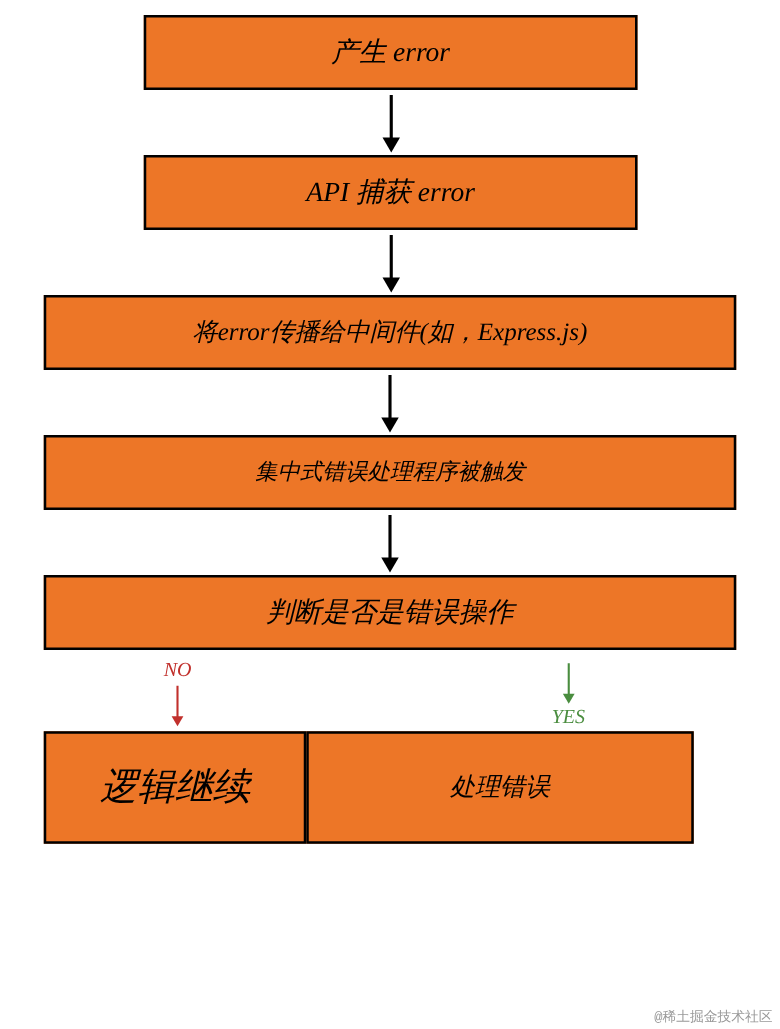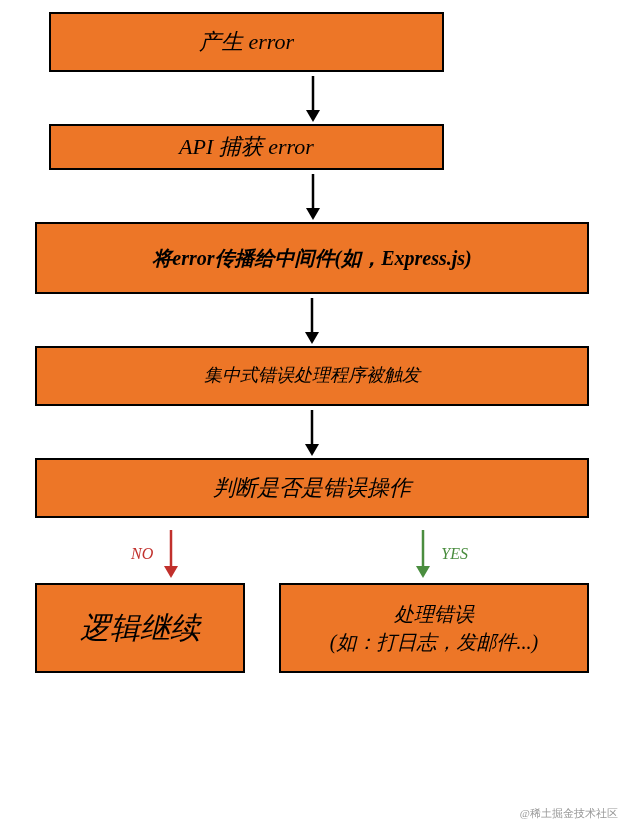--- a/index.html
+++ b/index.html
@@ -18,21 +18,21 @@
       justify-content: center;
       text-align: center;
       font-size: 22px;
       font-style: italic;
       color: #000000;
       line-height: 1.4;
       padding: 6px 10px;
     }
     .box-narrow {
       width: 395px;
-      margin-left: 49px;
+      margin-left: 115px;
     }
     .box-wide {
       width: 554px;
       margin-left: 35px;
     }
     .arrow-down {
       display: flex;
       justify-content: center;
       height: 52px;
     }
@@ -42,58 +42,59 @@
     .branch-row {
       display: flex;
       justify-content: space-between;
       padding: 0 35px;
       margin-top: 8px;
     }
     .branch-arrow {
       display: flex;
       align-items: center;
       height: 55px;
+      flex-direction: column;
     }
     .branch-label {
       font-size: 16px;
       font-style: italic;
       margin: 0 6px;
     }
     .label-no { color: #c1302c; }
     .label-yes { color: #4a8d3f; text-align: center; }
     .bottom-row {
       display: flex;
-      justify-content: space-between;
+      justify-content: flex-start;
       padding: 0 35px;
       margin-top: 2px;
     }
     .box-bottom-left {
       width: 210px;
       height: 90px;
       font-size: 30px;
     }
     .box-bottom-right {
       width: 310px;
       height: 90px;
       font-size: 20px;
       flex-direction: column;
     }
     .watermark {
       position: absolute;
       bottom: 2px;
       right: 6px;
       font-size: 11px;
       color: #999999;
-      font-family: Liberation Serif, serif;
+      font-family: Liberation Mono, monospace;
       font-style: normal;
       margin-top: 12px;
     }
     #b1 { height: 60px; margin-top: 12px; }
-    #b2 { height: 46px; font-family: Liberation Serif, serif; }
-    #b3 { height: 72px; font-size: 20px; font-weight: bold; }
+    #b2 { height: 60px; font-family: Liberation Serif, serif; }
+    #b3 { height: 60px; font-size: 20px; }
     #b4 { height: 60px; font-size: 18px; }
     #b5 { height: 60px; font-family: Liberation Serif, serif; }
     .arrow-b3 { width: 554px; margin-left: 35px; }
     .arrow-b4 { width: 554px; margin-left: 35px; }
     .arrow-b1,.arrow-b2 { width: 395px; margin-left: 115px; }
     .branch-left { margin-left: 90px; }
     .branch-right { margin-right: 115px; }
   </style>
 </head>
 <body>
@@ -162,17 +163,16 @@
     <span class="branch-label label-yes">YES</span>
   </div>
 </div>
 
 <div class="bottom-row">
   <div class="box box-bottom-left">
     <span>逻辑继续</span>
   </div>
   <div class="box box-bottom-right">
     <span>处理错误</span>
-    <span>(如：打日志，发邮件...)</span>
   </div>
 </div>
 
 <div class="watermark">@稀土掘金技术社区</div>
 
 </body></html>

